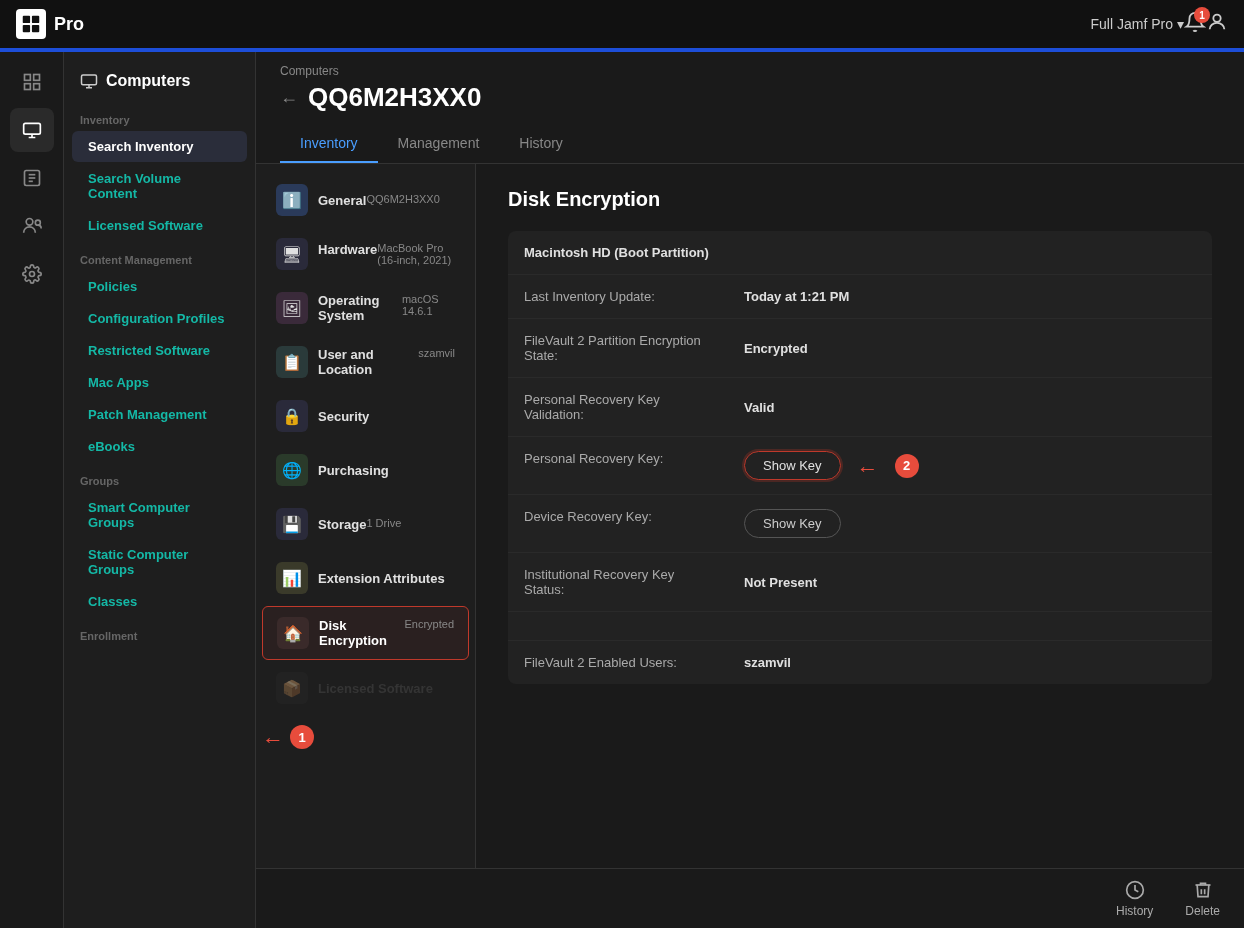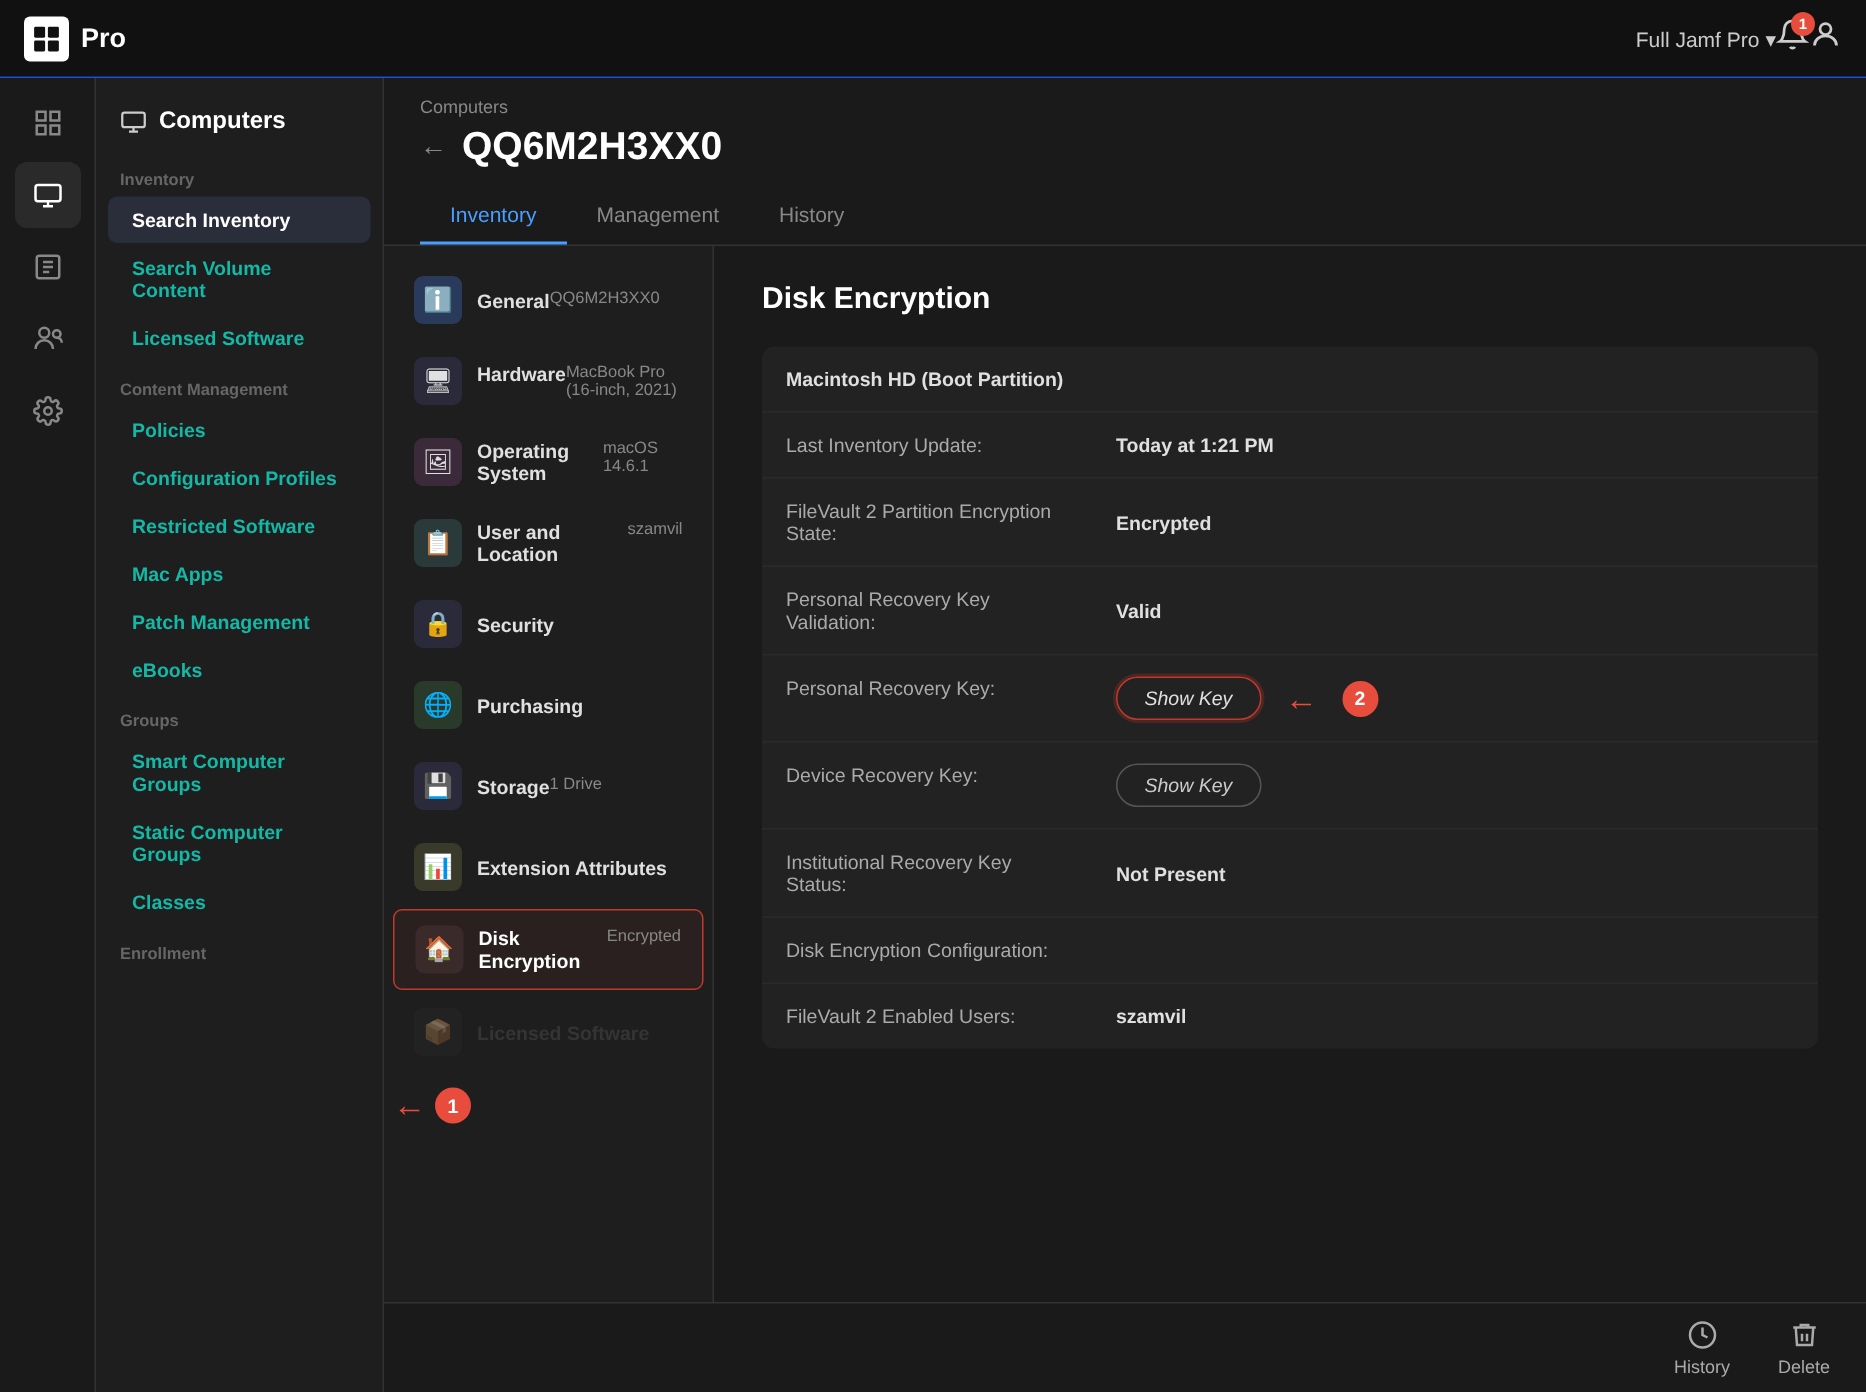--- a/index.html
+++ b/index.html
@@ -1,19 +1,19 @@
 <!DOCTYPE html>
 <html><head>
   <meta charset="utf-8">
   <style>
     * { box-sizing: border-box; margin: 0; padding: 0; }
     body { font-family: -apple-system, BlinkMacSystemFont, 'Segoe UI', sans-serif; background: #1a1a1a; color: #e0e0e0; width: 1244px; height: 928px; overflow: hidden; display: flex; flex-direction: column; }
 
     
-    .top-nav { background: #111; height: 52px; display: flex; align-items: center; padding: 0 16px; gap: 12px; border-bottom: 1px solid #1d4ed8; flex-shrink: 0; }
+    .top-nav { background: #111; height: 52px; display: flex; align-items: center; padding: 0 16px; gap: 12px; border-bottom: 4px solid #1d4ed8; flex-shrink: 0; }
     .logo { display: flex; align-items: center; gap: 8px; color: #fff; font-weight: 700; font-size: 18px; }
     .logo-icon { width: 30px; height: 30px; background: #fff; border-radius: 4px; display: flex; align-items: center; justify-content: center; }
     .logo-icon svg { width: 22px; height: 22px; }
     .top-nav-right { margin-left: auto; display: flex; align-items: center; }
     .jamf-selector { color: #ccc; font-size: 14px; display: flex; align-items: center; gap: 4px; cursor: pointer; }
     .notif-btn { position: relative; cursor: pointer; }
     .notif-badge { position: absolute; top: -4px; right: -4px; background: #e74c3c; color: #fff; font-size: 10px; border-radius: 50%; width: 16px; height: 16px; display: flex; align-items: center; justify-content: center; font-weight: 700; }
     .user-icon { cursor: pointer; }
 
     
@@ -60,21 +60,21 @@
     .nav-item.disabled .nav-item-label { color: #555; }
     .nav-item.disabled .nav-item-sub { color: #444; }
 
     
     .detail-panel { flex: 1; overflow-y: auto; background: #1a1a1a; padding: 24px 32px; }
     .detail-section-title { font-size: 20px; font-weight: 700; color: #fff; margin-bottom: 20px; }
     .detail-row { display: flex; border-bottom: 1px solid #2a2a2a; }
     .detail-row:last-child { border-bottom: none; }
     .detail-label { width: 220px; padding: 14px 16px; font-size: 13px; color: #aaa; flex-shrink: 0; }
     .detail-value { flex: 1; padding: 14px 16px; font-size: 13px; color: #e0e0e0; font-weight: 600; display: flex; align-items: center; }
-    .show-key-btn { padding: 6px 18px; background: transparent; border: 1.5px solid #555; color: #ccc; border-radius: 16px; cursor: pointer; font-size: 13px; font-style: italic; }
+    .show-key-btn { padding: 6px 18px; background: transparent; border: 1.5px solid #555; color: #ccc; border-radius: 16px; cursor: pointer; font-size: 13px; }
     .show-key-btn.highlighted { border-color: #c0392b; color: #e0e0e0; box-shadow: 0 0 0 2px #c0392b44; }
 
     
     .bottom-toolbar { height: 60px; background: #1a1a1a; border-top: 1px solid #333; display: flex; align-items: center; justify-content: flex-end; padding: 0 24px; gap: 32px; flex-shrink: 0; }
     .toolbar-btn { display: flex; flex-direction: column; align-items: center; gap: 4px; cursor: pointer; color: #aaa; font-size: 12px; }
     .toolbar-btn svg { width: 20px; height: 20px; }
 
     
     ::-webkit-scrollbar { width: 6px; }
     ::-webkit-scrollbar-track { background: #1a1a1a; }
@@ -333,21 +333,20 @@
               <button class="show-key-btn">Show Key</button>
             </div>
           </div>
 
           <div class="detail-row">
             <div class="detail-label">Institutional Recovery Key Status:</div>
             <div class="detail-value">Not Present</div>
           </div>
 
           <div class="detail-row">
-            <div class="detail-label">Disk Encryption Configuration:</div>
             <div class="detail-value"></div>
           </div>
 
           <div class="detail-row">
             <div class="detail-label">FileVault 2 Enabled Users:</div>
             <div class="detail-value">szamvil</div>
           </div>
 
         </div>
       </div>

